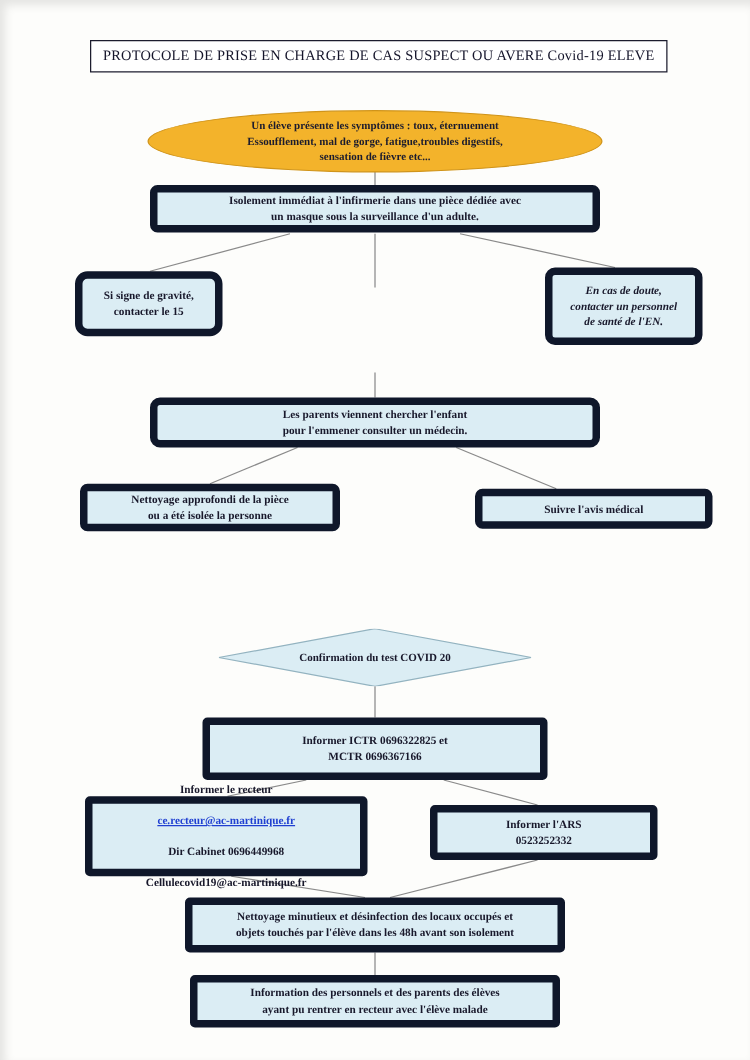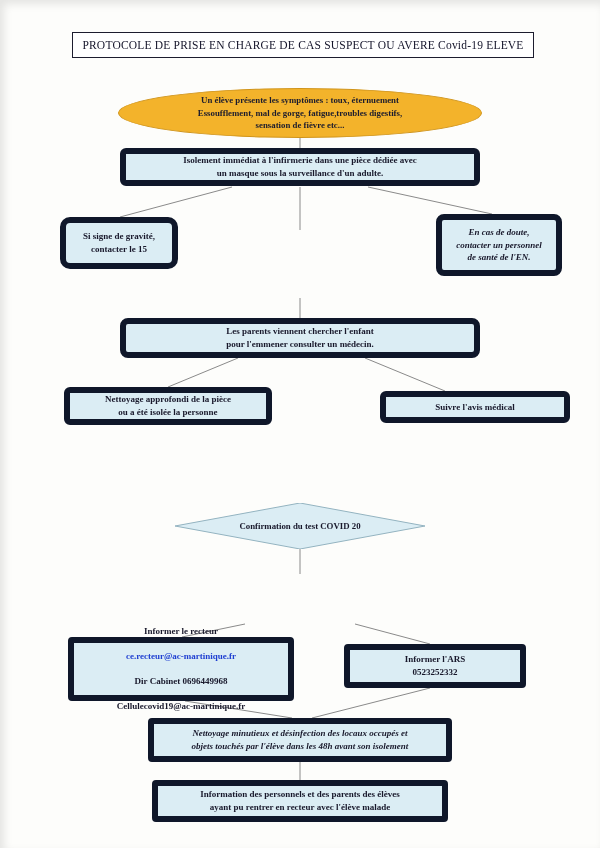--- a/index.html
+++ b/index.html
@@ -36,36 +36,36 @@
 
   .n-isolement { left:120px; top:148px; width:360px; height:38px; border-radius:6px; }
   .n-gravite   { left:60px;  top:217px; width:118px; height:52px; border-radius:10px; }
   .n-doute     { left:436px; top:214px; width:126px; height:62px; border-radius:8px;font-style:italic; }
   .n-parents   { left:120px; top:318px; width:360px; height:40px; border-radius:8px; }
   .n-nett-piece{ left:64px;  top:387px; width:208px; height:38px; border-radius:6px; }
   .n-avis      { left:358px; top:391px; width:190px; height:32px; border-radius:6px;margin-left:22px; }
   .n-ictr      { left:162px; top:574px; width:276px; height:50px; border-radius:4px; }
   .n-recteur   { left:68px;  top:637px; width:226px; height:64px; border-radius:4px; }
   .n-ars       { left:344px; top:644px; width:182px; height:44px; border-radius:4px; }
-  .n-nett-loc  { left:148px; top:718px; width:304px; height:44px; border-radius:4px;font-style:italic; }
+  .n-nett-loc  { left:148px; top:718px; width:304px; height:44px; border-radius:4px; }
   .n-info-pers { left:152px; top:780px; width:296px; height:42px; border-radius:4px; }
 
   .diamond { position:absolute; }
   .d-appeler { left:205px; top:230px; width:190px; height:68px; }
   .d-confirm { left:175px; top:503px; width:250px; height:46px; }
   .diamond svg { position:absolute; left:0; top:0; }
   .diamond .d-text {
     position:absolute; left:0; top:0; width:100%; height:100%;
     display:flex; align-items:center; justify-content:center;
     text-align:center; font-weight:bold; color:#18182b;
     font-size:8.8px; line-height:1.4; white-space:pre-line;
   }
 
   .recteur-lines span { display:block; }
-  .recteur-lines .link { color:#1f3fd1; }
+  .recteur-lines .link { color:#1f3fd1; text-decoration:underline; }
 </style>
 </head>
 <body>
 
 <div class="page">
 
   <svg class="connectors" viewBox="0 0 600 848" xmlns="http://www.w3.org/2000/svg">
     <g stroke="#8a8a8a" stroke-width="1">
       <line x1="300" y1="136" x2="300" y2="148"></line>
       <line x1="232" y1="187" x2="120" y2="217"></line>
@@ -108,20 +108,22 @@
 
   <div class="node n-avis">Suivre l'avis médical</div>
 
   <div class="diamond d-confirm">
     <svg width="250" height="46" viewBox="0 0 250 46">
       <polygon points="125,0 250,23 125,46 0,23" fill="#dbedf4" stroke="#93b3c0" stroke-width="1"></polygon>
     </svg>
     <div class="d-text">Confirmation du test COVID 20</div>
   </div>
 
+  <div class="node n-ictr">Informer ICTR 0696322825 et
+MCTR 0696367166</div>
 
   <div class="node n-recteur">
     <div class="recteur-lines">
       <span>Informer le recteur</span>
       <span class="link">ce.recteur@ac-martinique.fr</span>
       <span>Dir Cabinet 0696449968</span>
       <span>Cellulecovid19@ac-martinique.fr</span>
     </div>
   </div>
 

